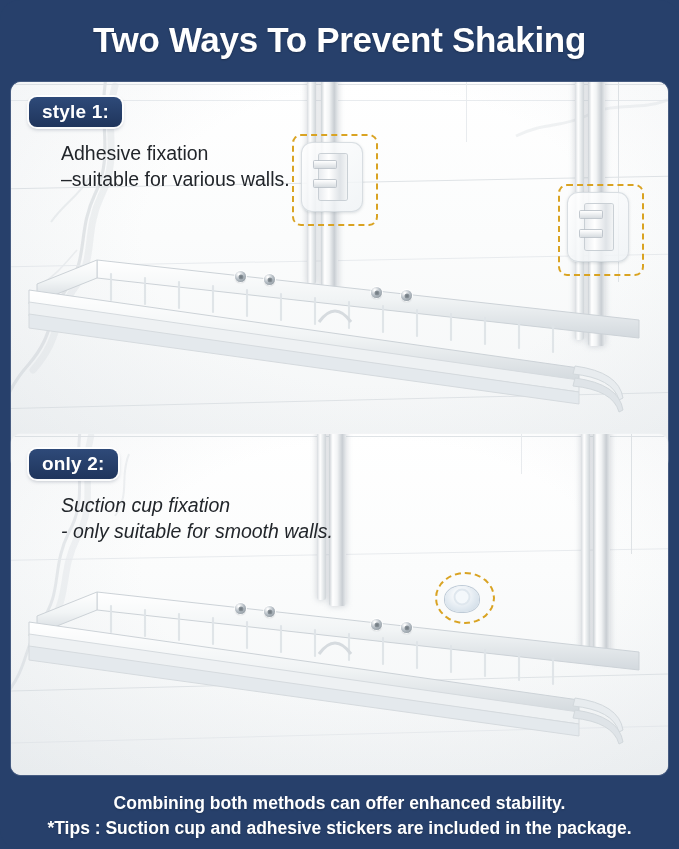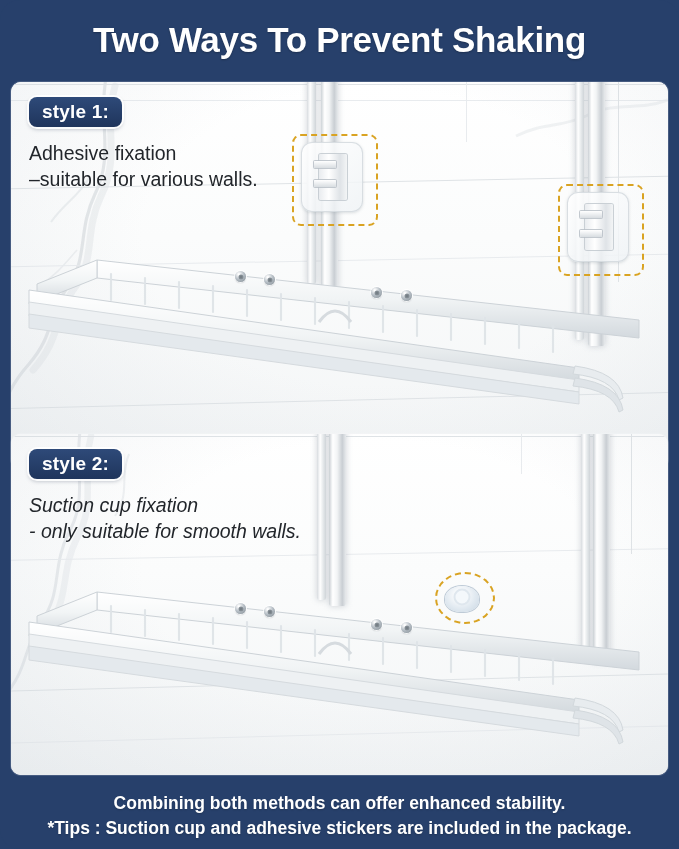--- a/index.html
+++ b/index.html
@@ -108,20 +108,21 @@
     height:30px;padding:0 13px;border-radius:8px;
     background:linear-gradient(180deg,#2e4a79 0%,#1f355c 100%);
     box-shadow:0 0 0 2px rgba(255,255,255,.92),0 2px 4px rgba(40,55,80,.35);
   }
   .badge span{color:#ffffff;font-size:19px;font-weight:bold;letter-spacing:.2px;
     font-family:"Liberation Sans",sans-serif;white-space:nowrap;}
   .caption{
     position:absolute;color:#22262b;font-size:19.5px;line-height:26px;
     font-family:"Liberation Sans",sans-serif;white-space:pre-line;
     text-shadow:0 0 1px rgba(255,255,255,.5);
+    margin-left:32px;
   }
 
   
   .footer{
     position:absolute;left:0;top:782px;width:679px;height:67px;
     display:flex;flex-direction:column;align-items:center;justify-content:center;
     text-align:center;
   }
   .footer div{
     color:#ffffff;font-size:17.5px;font-weight:bold;line-height:25px;
@@ -348,21 +349,21 @@
         </g>
         <path d="M300 80 q16 -22 32 0" fill="none" stroke="#d6dbdf" stroke-width="3"></path>
       </svg>
       <div class="screw" style="left:216px;top:29px;"></div>
       <div class="screw" style="left:245px;top:32px;"></div>
       <div class="screw" style="left:352px;top:45px;"></div>
       <div class="screw" style="left:382px;top:48px;"></div>
     </div>
 
     <div class="badge" style="left:18px;top:15px;">
-      <span>style 2:</span>
+      <span>only 2:</span>
     </div>
     <div class="caption" style="left:18px;top:58px;width:460px;font-style:italic;">Suction cup fixation
 - only suitable for smooth walls.</div>
   </div>
 
   <div class="footer">
     <div>Combining both methods can offer enhanced stability.</div>
     <div>*Tips : Suction cup and adhesive stickers are included in the package.</div>
   </div>
 

